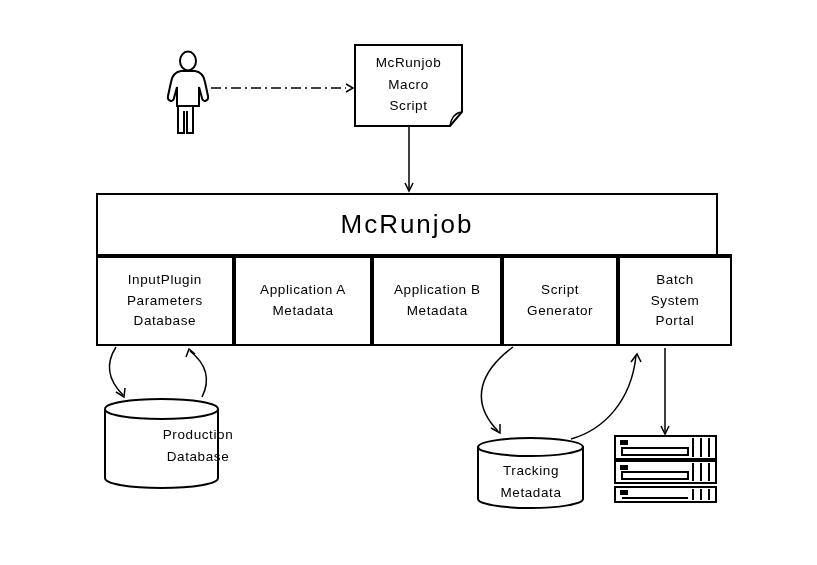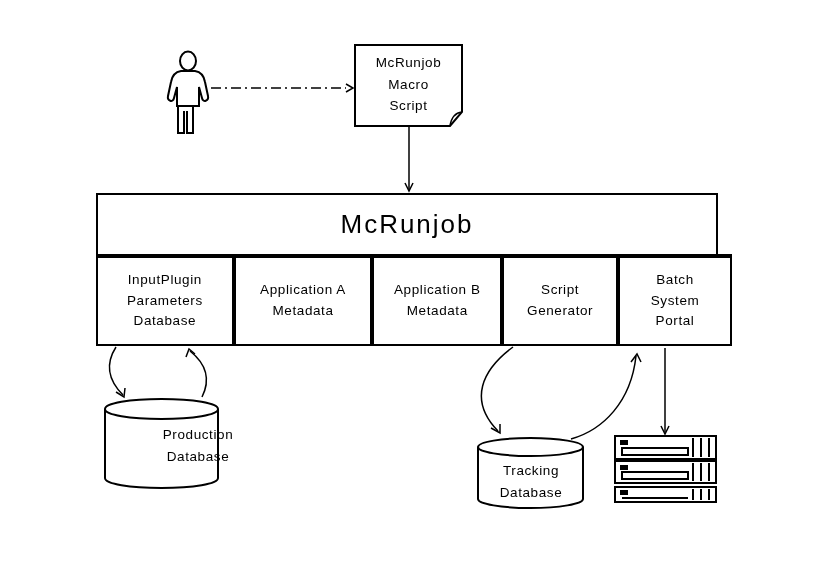--- a/index.html
+++ b/index.html
@@ -160,15 +160,15 @@
 System
 Portal</div>
   </div>
 
   <div class="float-label doc-label">McRunjob
 Macro
 Script</div>
   <div class="float-label prod-label">Production
 Database</div>
   <div class="float-label track-label">Tracking
-Database</div>
+Metadata</div>
 
 </div>
 
 </body></html>

